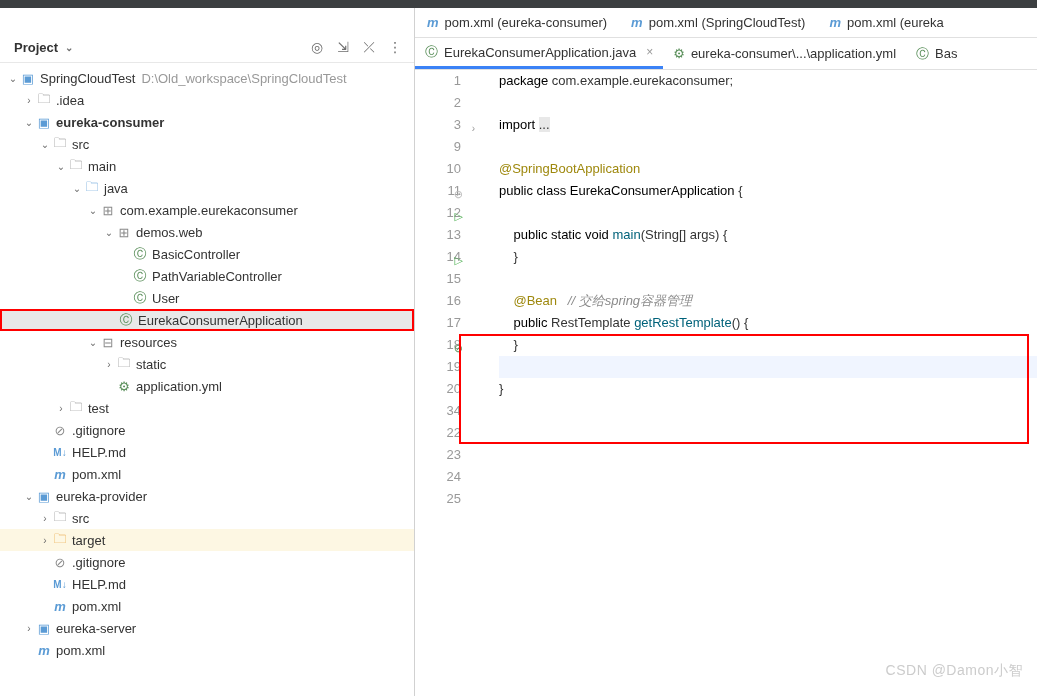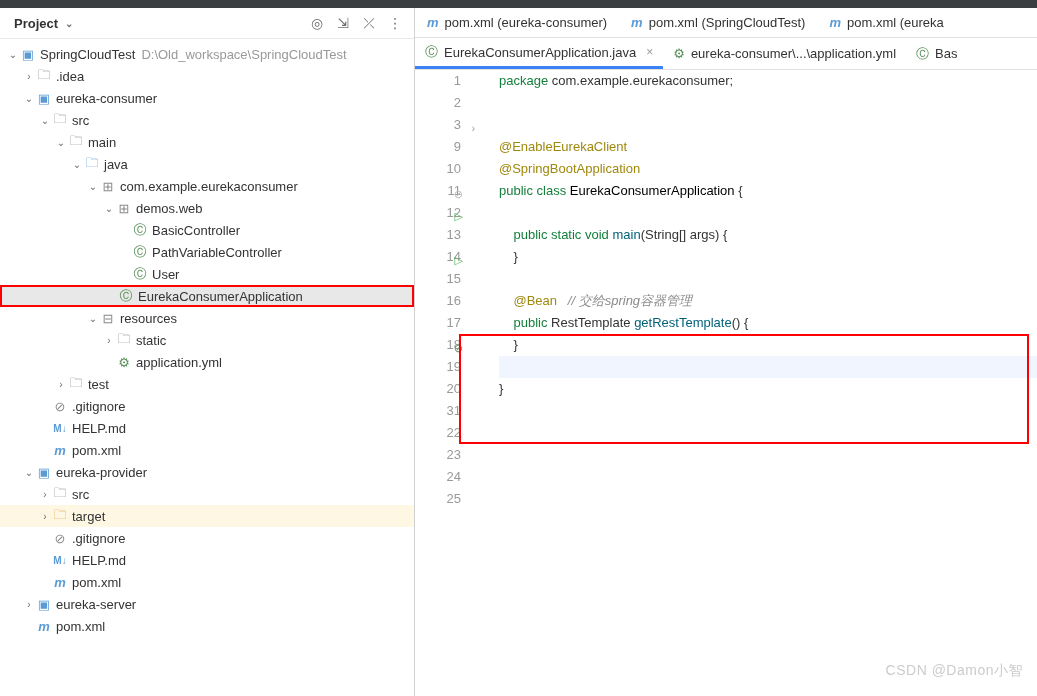--- a/index.html
+++ b/index.html
@@ -1,19 +1,19 @@
 <!DOCTYPE html>
 <html><head>
 <meta charset="utf-8">
 <style>
 * { margin: 0; padding: 0; box-sizing: border-box; font-family: "Segoe UI", Arial, sans-serif; }
 body { background: #fff; color: #333; font-size: 13px; overflow: hidden; }
 .app { display: flex; width: 1037px; height: 696px; position: relative; }
 .sidebar { width: 415px; background: #fff; border-right: 1px solid #d1d1d1; display: flex; flex-direction: column; padding-top: 8px; }
-.sidebar-header { display: flex; align-items: center; justify-content: space-between; padding: 6px 10px 6px 14px; border-bottom: 1px solid #e8e8e8; }
+.sidebar-header { display: flex; align-items: center; justify-content: space-between; padding: 6px 10px 6px 14px; border-bottom: 1px solid #e8e8e8; margin-top: 24px; }
 .sidebar-title { font-weight: 600; font-size: 13px; display: flex; align-items: center; gap: 4px; }
 .sidebar-actions { display: flex; gap: 8px; align-items: center; }
 .icon-btn { width: 18px; height: 18px; display: flex; align-items: center; justify-content: center; color: #6e6e6e; cursor: pointer; font-size: 14px; }
 .tree { flex: 1; overflow: auto; padding: 4px 0; }
 .tree-row { display: flex; align-items: center; height: 22px; padding-right: 8px; white-space: nowrap; cursor: pointer; }
 .tree-row.selected { background: #e8e8e8; }
 .tree-row.highlighted { background: #fdf7e3; }
 .chev { width: 14px; text-align: center; color: #6e6e6e; font-size: 10px; }
 .node-icon { width: 16px; margin-right: 4px; display: inline-flex; align-items: center; justify-content: center; }
 .folder-icon { color: #8a8a8a; }
@@ -33,21 +33,21 @@
 .subtabs { display: flex; align-items: center; height: 32px; border-bottom: 1px solid #e0e0e0; }
 .subtab { display: flex; align-items: center; gap: 6px; padding: 0 10px; height: 100%; color: #333; font-size: 13px; }
 .subtab.active { border-bottom: 3px solid #3b82f6; }
 .close-x { color: #999; font-size: 12px; margin-left: 4px; }
 .code-area { flex: 1; display: flex; font-family: "Consolas", "Menlo", monospace; font-size: 13px; line-height: 22px; position: relative; overflow: hidden; }
 .gutter { width: 64px; text-align: right; color: #999; padding-right: 18px; background: #fff; position: relative; }
 .gutter-line { height: 22px; position: relative; }
 .gutter-icon { position: absolute; right: -2px; top: 3px; font-size: 11px; }
 .code-lines { flex: 1; padding-left: 20px; position: relative; }
 .code-line { height: 22px; white-space: pre; }
-.kw { color: #15803d; }
+.kw { color: #000000; }
 .cls { color: #000; }
 .ann { color: #9e880d; }
 .mtd { color: #00627a; }
 .cmt { color: #8a8a8a; font-style: italic; }
 .fld { color: #871094; }
 .code-highlight { position: absolute; border: 2px solid #ff0000; pointer-events: none; }
 .watermark { position: absolute; right: 14px; bottom: 16px; color: #ccc; font-size: 14px; letter-spacing: 0.5px; pointer-events: none; }
 .run-tri { color: #4caf50; }
 .forbid { color: #bbb; }
 </style>
@@ -79,21 +79,21 @@
         <span class="path-suffix">D:\Old_workspace\SpringCloudTest</span>
       </div>
       <div class="tree-row" style="padding-left:22px">
         <span class="chev">›</span>
         <span class="node-icon folder-icon">🗀</span>
         <span>.idea</span>
       </div>
       <div class="tree-row" style="padding-left:22px">
         <span class="chev">⌄</span>
         <span class="node-icon module-icon">▣</span>
-        <span style="font-weight:400">eureka-consumer</span>
+        <span style="font-weight:700">eureka-consumer</span>
       </div>
       <div class="tree-row" style="padding-left:38px">
         <span class="chev">⌄</span>
         <span class="node-icon folder-icon">🗀</span>
         <span>src</span>
       </div>
       <div class="tree-row" style="padding-left:54px">
         <span class="chev">⌄</span>
         <span class="node-icon folder-icon">🗀</span>
         <span>main</span>
@@ -241,32 +241,32 @@
           <div class="gutter-line">11<span class="gutter-icon forbid">⊘</span></div>
           <div class="gutter-line">12<span class="gutter-icon run-tri">▷</span></div>
           <div class="gutter-line">13</div>
           <div class="gutter-line">14<span class="gutter-icon run-tri">▷</span></div>
           <div class="gutter-line">15</div>
           <div class="gutter-line">16</div>
           <div class="gutter-line">17</div>
           <div class="gutter-line">18<span class="gutter-icon" style="color: rgb(90, 143, 90);">⊘</span></div>
           <div class="gutter-line">19</div>
           <div class="gutter-line">20</div>
-          <div class="gutter-line">31</div>
+          <div class="gutter-line">34</div>
           <div class="gutter-line">22</div>
           <div class="gutter-line">23</div>
           <div class="gutter-line">24</div>
           <div class="gutter-line">25</div>
         </div>
       <div class="code-lines" id="code-body">
         <div class="code-highlight" style="top:264px;left:-20px;width:570px;height:110px;"></div>
       <div class="code-line"><span class="kw">package</span> com.example.eurekaconsumer;</div>
           <div class="code-line"></div>
-          <div class="code-line"></div>
-          <div class="code-line"><span class="ann">@EnableEurekaClient</span></div>
+          <div class="code-line"><span class="kw">import</span> <span style="background:#e8e8e8">...</span></div>
+          <div class="code-line"></div>
           <div class="code-line"><span class="ann">@SpringBootApplication</span></div>
           <div class="code-line"><span class="kw">public class</span> <span class="cls">EurekaConsumerApplication</span> {</div>
           <div class="code-line"></div>
           <div class="code-line">    <span class="kw">public static void</span> <span class="mtd">main</span>(String[] args) {</div>
           <div class="code-line">    }</div>
           <div class="code-line"></div>
           <div class="code-line">    <span class="ann">@Bean</span>   <span class="cmt">// 交给spring容器管理</span></div>
           <div class="code-line">    <span class="kw">public</span> RestTemplate <span class="mtd">getRestTemplate</span>() {</div>
           <div class="code-line">    }</div>
           <div class="code-line" style="background: rgb(240, 245, 255);"></div>

